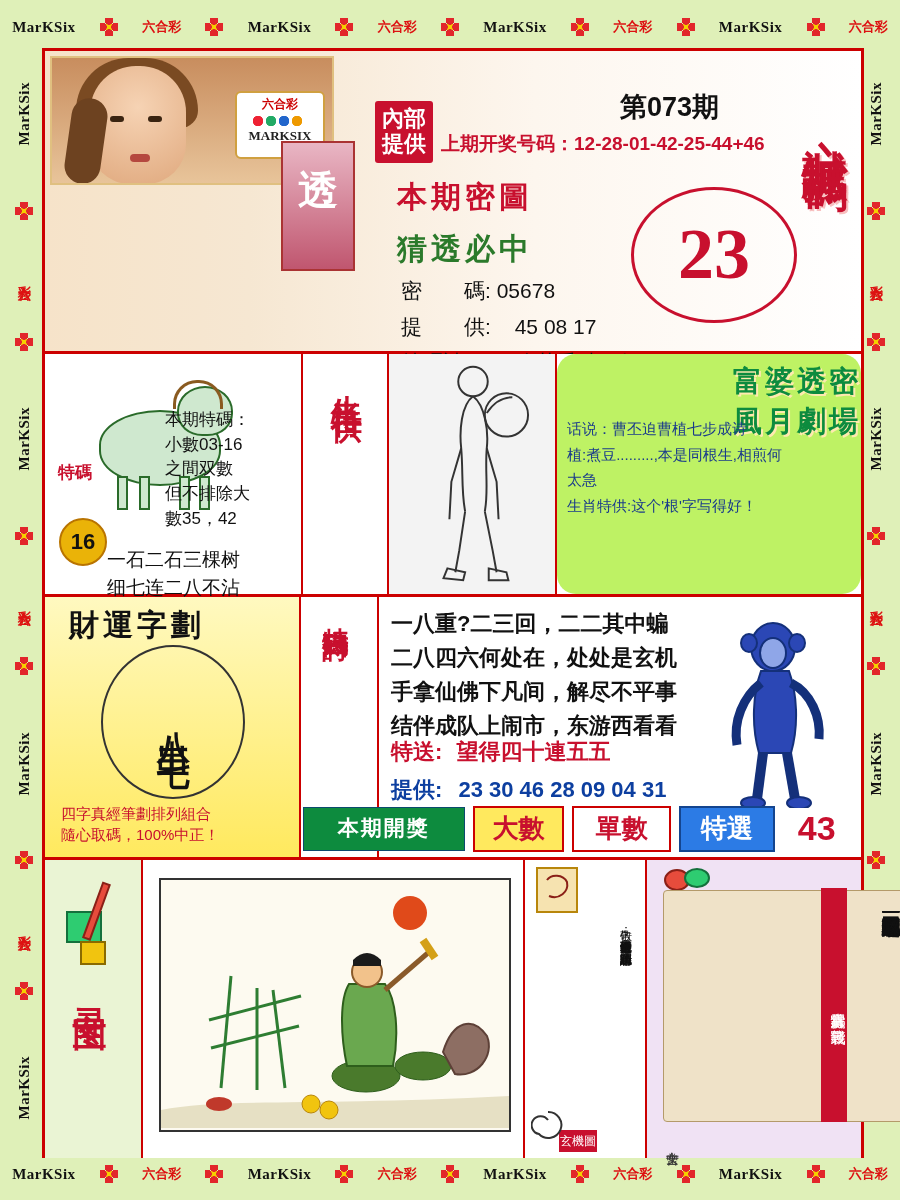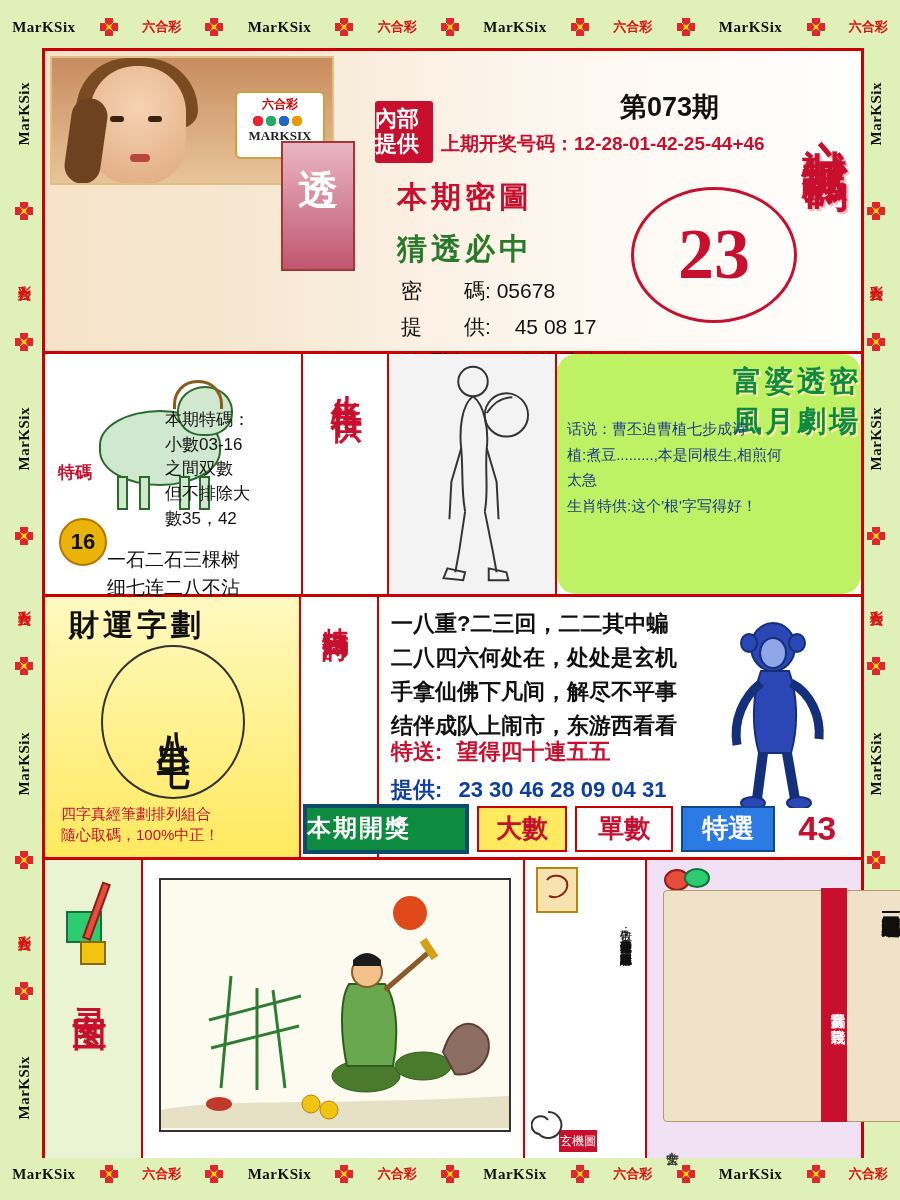--- a/index.html
+++ b/index.html
@@ -47,21 +47,21 @@
   .logo .lg1{font-size:12px;color:#c00;font-weight:bold;margin-top:3px;}
   .logo .balls{margin:2px auto 1px;width:56px;height:12px;
       background:radial-gradient(circle at 6px 6px,#e23 0 5px,transparent 5.5px),
                  radial-gradient(circle at 19px 6px,#2a6 0 5px,transparent 5.5px),
                  radial-gradient(circle at 32px 6px,#26c 0 5px,transparent 5.5px),
                  radial-gradient(circle at 45px 6px,#e90 0 5px,transparent 5.5px);}
   .logo .lg2{font-family:"Liberation Serif",serif;font-weight:bold;font-size:13px;color:#222;}
   .tou{position:absolute;left:236px;top:90px;width:74px;height:130px;background:linear-gradient(180deg,#e9b6c4,#c0566f);
        border:2px solid #a33;color:#fff;font-size:40px;font-weight:bold;text-align:center;line-height:1.05;padding-top:26px;box-sizing:border-box;}
   .redbox{position:absolute;left:330px;top:50px;width:58px;height:62px;background:#c8102e;color:#fff;font-weight:bold;
-       font-size:22px;text-align:left;line-height:1.15;padding-top:5px;box-sizing:border-box;border-radius:3px;}
+       font-size:22px;text-align:center;line-height:1.15;padding-top:5px;box-sizing:border-box;border-radius:3px;}
   .lastdraw{position:absolute;left:396px;top:80px;font-size:19px;color:#c8102e;font-weight:bold;white-space:nowrap;}
   .issue{position:absolute;left:575px;top:38px;font-size:27px;font-weight:bold;color:#111;}
   .miTitle{position:absolute;left:352px;top:126px;font-size:30px;font-weight:bold;color:#c8102e;letter-spacing:4px;}
   .miTitle2{position:absolute;left:352px;top:178px;font-size:30px;font-weight:bold;color:#2b7a2b;letter-spacing:4px;}
   .kv{position:absolute;font-size:21px;color:#111;}
   .circleNum{position:absolute;left:586px;top:136px;width:160px;height:130px;border:3px solid #c8102e;border-radius:50%;
      color:#c8102e;font-size:72px;font-weight:bold;text-align:center;line-height:128px;font-family:"Liberation Serif",serif;}
   .vert4{position:absolute;right:6px;top:52px;width:62px;color:#c8102e;font-weight:bold;font-size:45px;
      writing-mode:vertical-rl;text-orientation:upright;letter-spacing:10px;text-shadow:2px 2px 0 #f7c0c0;}
 
@@ -96,22 +96,22 @@
       display:flex;align-items:center;justify-content:center;}
   .ellipse span{writing-mode:vertical-rl;text-orientation:upright;font-size:33px;font-weight:bold;letter-spacing:8px;color:#111;}
   .c3a .foot{position:absolute;left:16px;top:206px;font-size:15px;color:#c8102e;line-height:1.4;}
   .poem{position:absolute;left:12px;top:10px;font-size:22px;line-height:1.55;color:#111;font-weight:bold;}
   .tesong{position:absolute;left:12px;top:140px;font-size:22px;color:#c8102e;font-weight:bold;}
   .tigong{position:absolute;left:12px;top:178px;font-size:22px;color:#0d3fa0;font-weight:bold;}
   .monkey{position:absolute;right:8px;top:16px;width:150px;height:200px;}
 
   
   .openbar{position:absolute;left:258px;bottom:6px;width:548px;height:44px;display:flex;align-items:center;gap:8px;}
-  .ob1{width:168px;height:42px;background:#0d8b3e;border:4px solid #0c4a6e;color:#fff;font-size:24px;font-weight:bold;
-       text-align:left;line-height:40px;letter-spacing:2px;}
+  .ob1{width:168px;height:42px;background:#0d8b3e;border:1px solid #0c4a6e;color:#fff;font-size:21px;font-weight:bold;
+       text-align:center;line-height:40px;letter-spacing:2px;}
   .ob2{width:92px;height:42px;background:#ffe95e;border:2px solid #c00;color:#c8102e;font-size:26px;font-weight:bold;text-align:center;line-height:40px;}
   .ob3{width:100px;height:42px;background:#fff;border:2px solid #c00;color:#c8102e;font-size:26px;font-weight:bold;text-align:center;line-height:40px;}
   .ob4{width:96px;height:42px;background:#2c7be5;border:2px solid #14458f;color:#fff;font-size:26px;font-weight:bold;text-align:center;line-height:40px;}
   .ob5{width:72px;height:42px;background:#fff;color:#c8102e;font-size:34px;font-weight:bold;text-align:center;line-height:40px;}
 
   
   .sec4{position:relative;height:298px;display:flex;background:#e9f3d2;}
   .c4a{width:96px;background:#eaf4d4;border-right:2px solid #c00;position:relative;}
   .c4b{width:380px;background:#fff;border-right:2px solid #c00;position:relative;}
   .c4c{width:120px;background:#fff;border-right:2px solid #c00;position:relative;}

